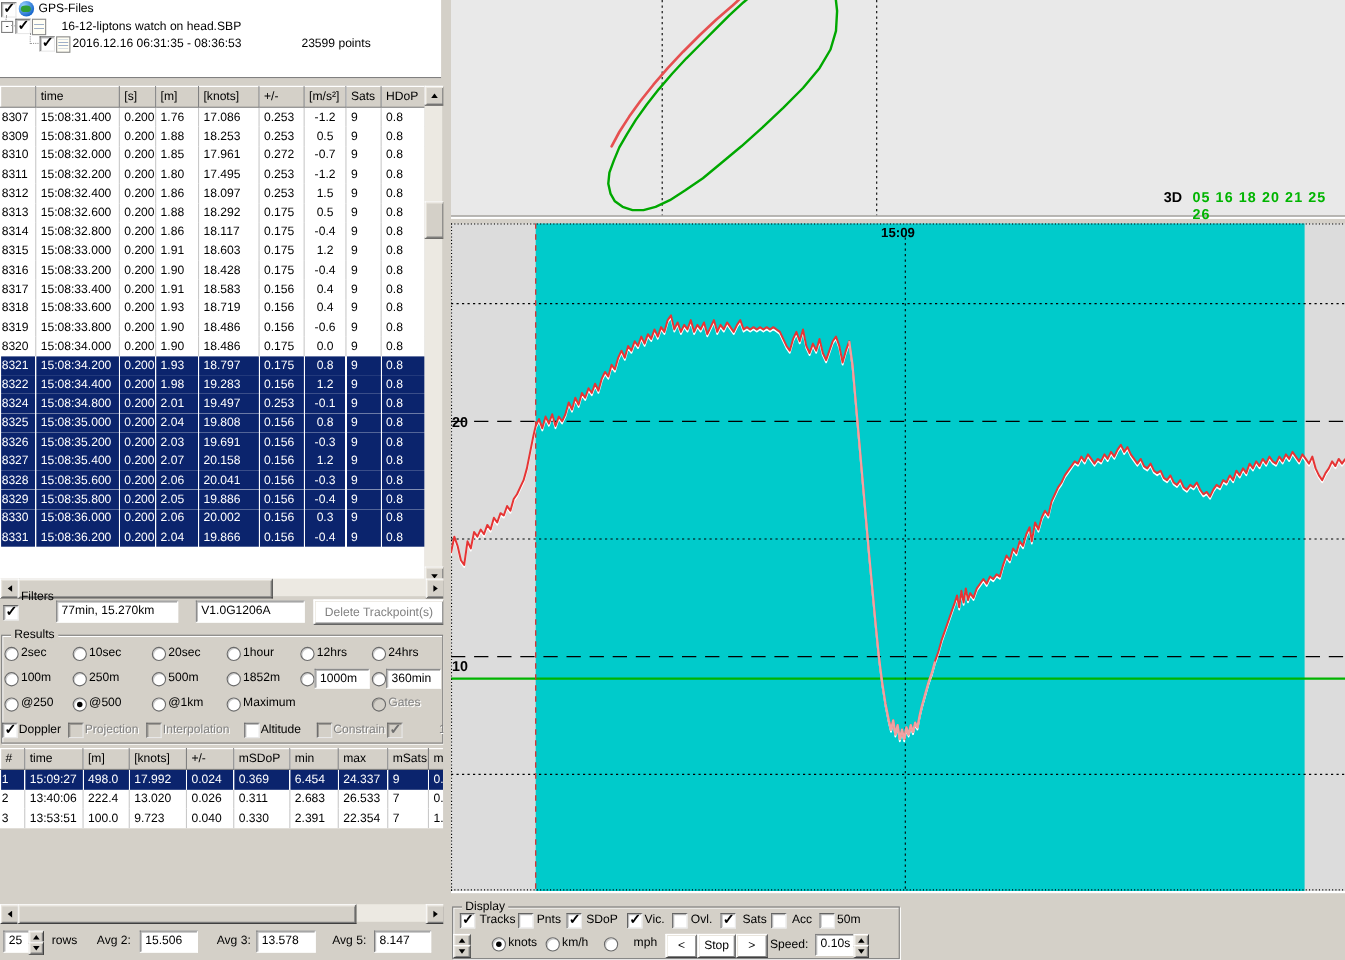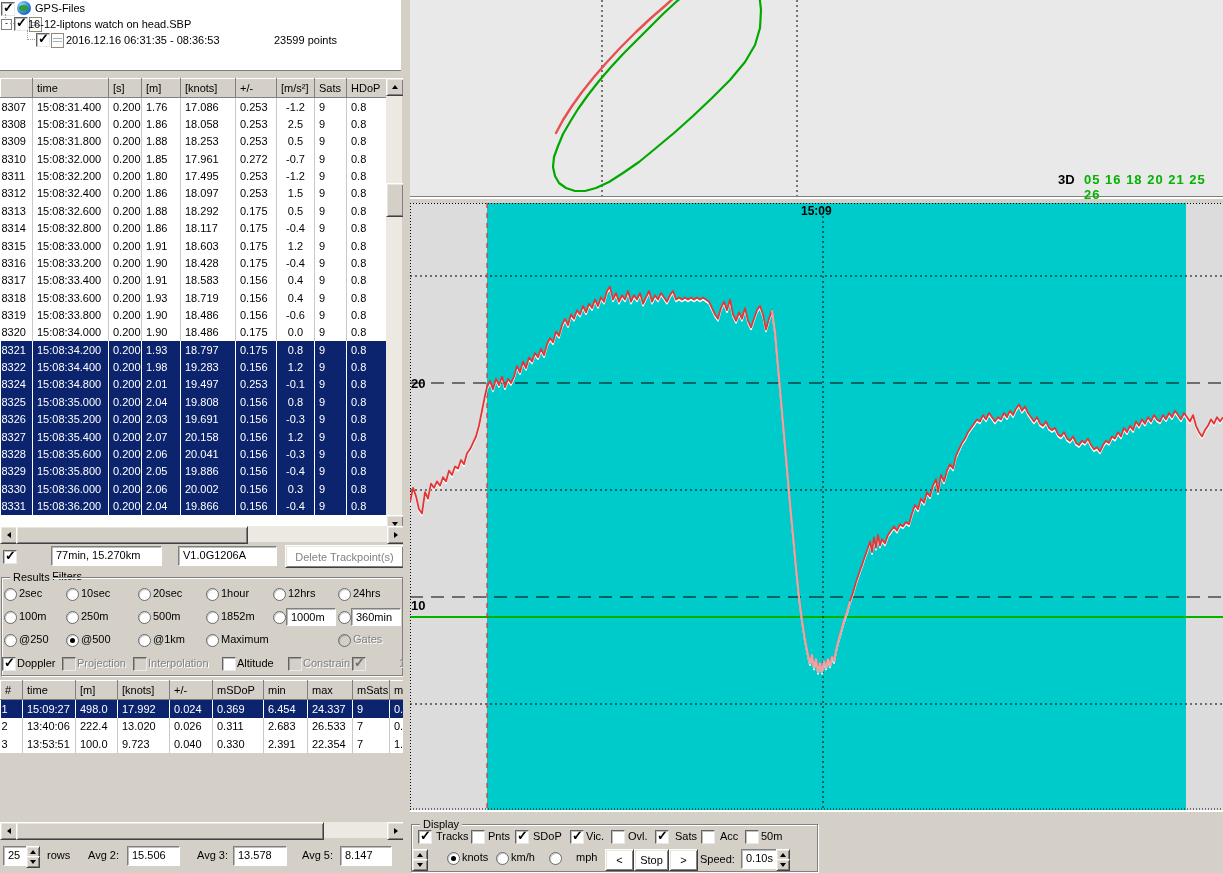--- a/index.html
+++ b/index.html
@@ -74,21 +74,21 @@
   <div id="tree">
     <div class="cb checked" style="left:1px;top:2px;"></div>
     <span class="globe" style="left:17px;top:1px;"></span>
     <span class="lbl" style="left:35px;top:2px;">GPS-Files</span>
 
     <div class="dotvert" style="left:5px;top:14px;height:8px;"></div>
     <div class="expander" style="left:1px;top:19px;">-</div>
     <div class="dotline" style="left:10px;top:23px;width:4px;"></div>
     <div class="cb checked" style="left:14px;top:17px;"></div>
     <span class="doc" style="left:29px;top:17px;"></span>
-    <span class="lbl" style="left:28px;top:18px;">16-12-liptons watch on head.SBP</span>
+    <span class="lbl" style="left:56px;top:18px;">16-12-liptons watch on head.SBP</span>
 
     <div class="dotvert" style="left:27px;top:30px;height:10px;"></div>
     <div class="dotline" style="left:27px;top:39px;width:8px;"></div>
     <div class="cb checked" style="left:36px;top:33px;"></div>
     <span class="doc" style="left:51px;top:33px;"></span>
     <span class="lbl" style="left:66px;top:34px;">2016.12.16 06:31:35 - 08:36:53</span>
     <span class="lbl" style="left:274px;top:34px;">23599 points</span>
   </div>
 
   <div id="tp-wrap">
@@ -123,31 +123,20 @@
             <td>15:08:31.400</td>
             <td>0.200</td>
             <td>1.76</td>
             <td>17.086</td>
             <td>0.253</td>
             <td class="center">-1.2</td>
             <td>9</td>
             <td>0.8</td>
           </tr>
           <tr>
-            <td class="c0">8308</td>
-            <td>15:08:31.600</td>
-            <td>0.200</td>
-            <td>1.86</td>
-            <td>18.058</td>
-            <td>0.253</td>
-            <td class="center">2.5</td>
-            <td>9</td>
-            <td>0.8</td>
-          </tr>
-          <tr>
             <td class="c0">8309</td>
             <td>15:08:31.800</td>
             <td>0.200</td>
             <td>1.88</td>
             <td>18.253</td>
             <td>0.253</td>
             <td class="center">0.5</td>
             <td>9</td>
             <td>0.8</td>
           </tr>
@@ -398,21 +387,21 @@
   <div class="sb" style="left:0;top:526px;width:403px;height:16px;"></div>
   <div class="sbtn" style="left:0;top:526px;width:16px;height:16px;">
       <div class="tri left"></div>
     </div>
   <div class="thumb" style="left:16px;top:526px;width:230px;height:16px;"></div>
   <div class="sbtn" style="left:387px;top:526px;width:16px;height:16px;">
       <div class="tri right"></div>
     </div>
 
   <div class="cb checked" style="left:3px;top:550px;"></div>
-  <span class="lbl" style="left:19px;top:570px;margin-left:33px;">Filters</span>
+  <span class="lbl" style="left:19px;top:536px;">Filters</span>
   <div class="field" style="left:51px;top:546px;width:101px;height:14px;">77min, 15.270km</div>
   <div class="field" style="left:178px;top:546px;width:89px;height:14px;">V1.0G1206A</div>
   <div class="btn dis" style="left:285px;top:545px;width:117px;height:21px;">Delete Trackpoint(s)</div>
 
   <div class="groupbox" style="left:1px;top:577px;width:400px;height:97px;">
     <span class="legend">Results</span>
   </div>
   <div id="results-options">
       <div class="radio" style="left: 4px; top: 588px;"></div>
       <div class="lbl" style="left: 19px; top: 587px;">2sec</div>

